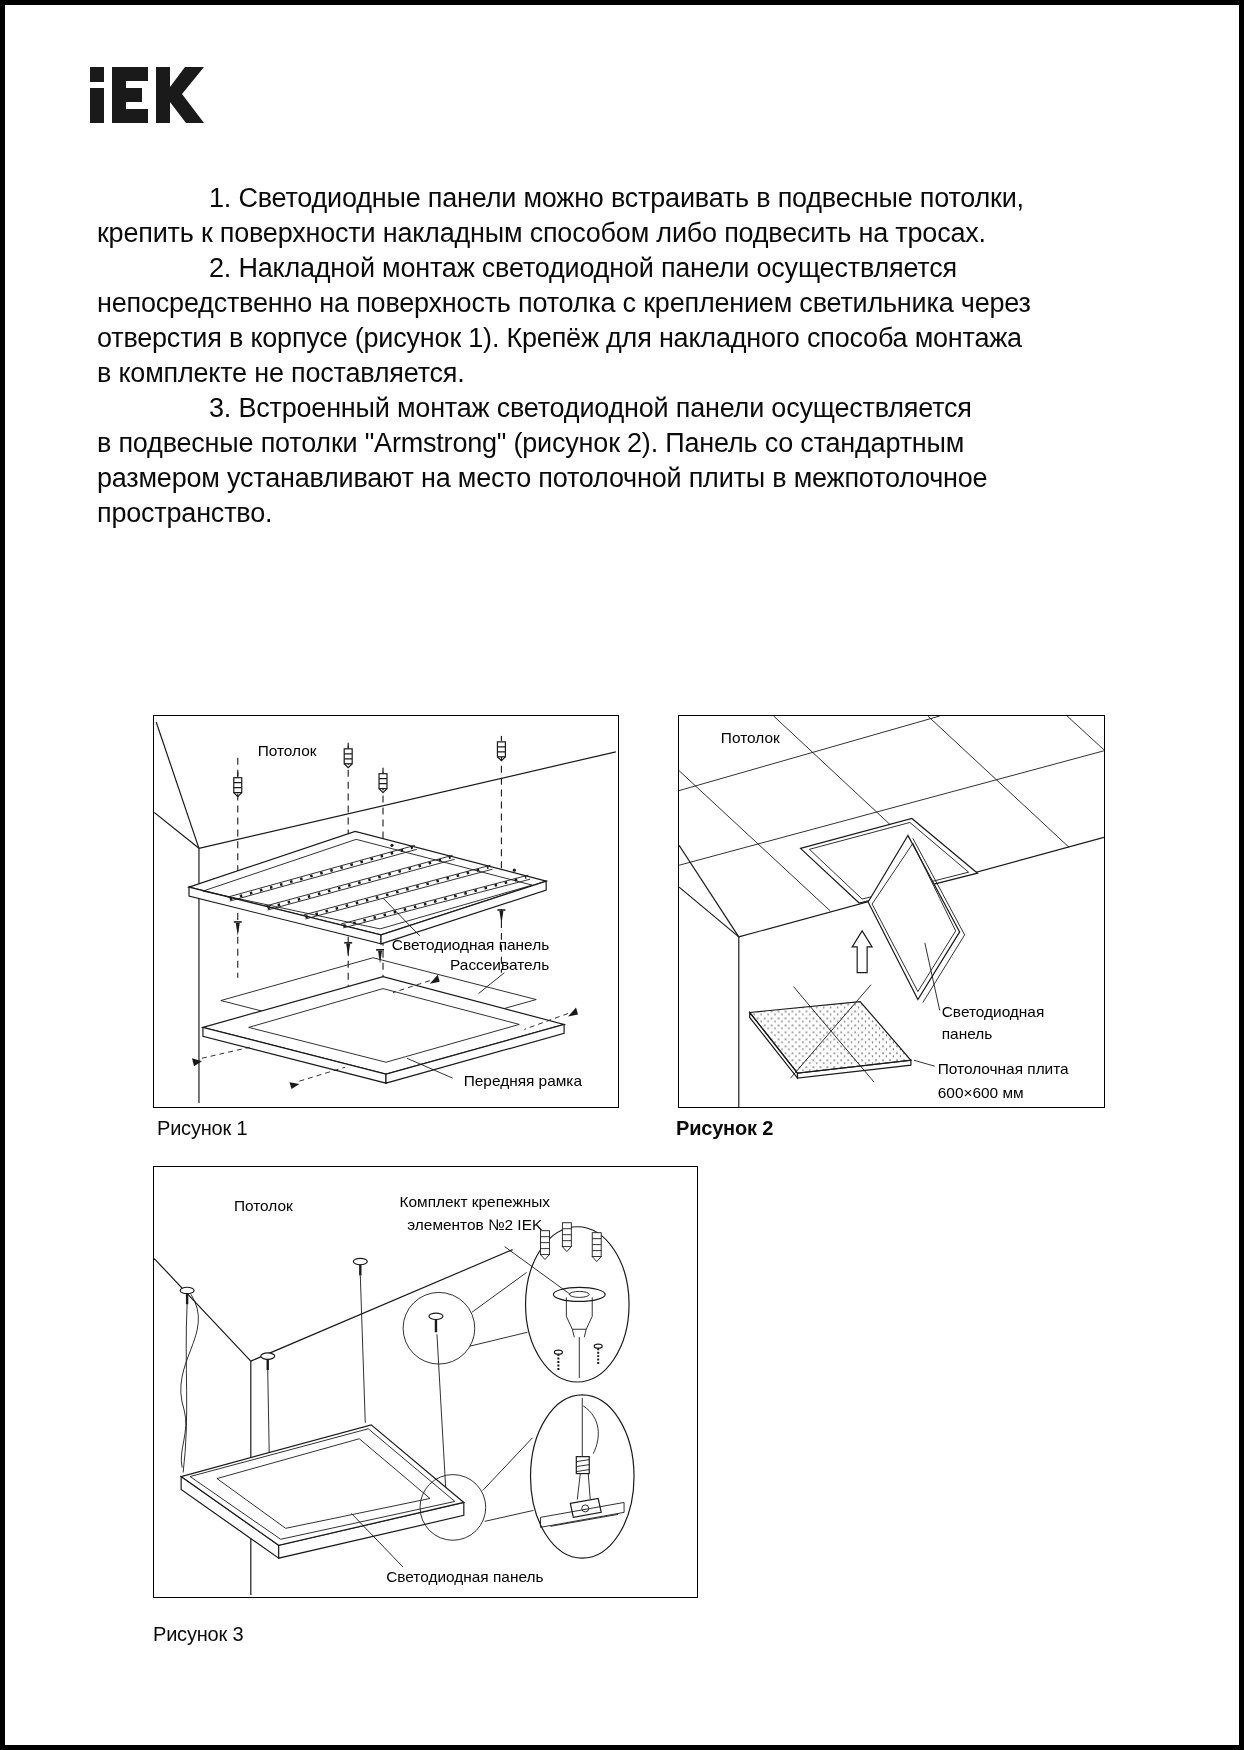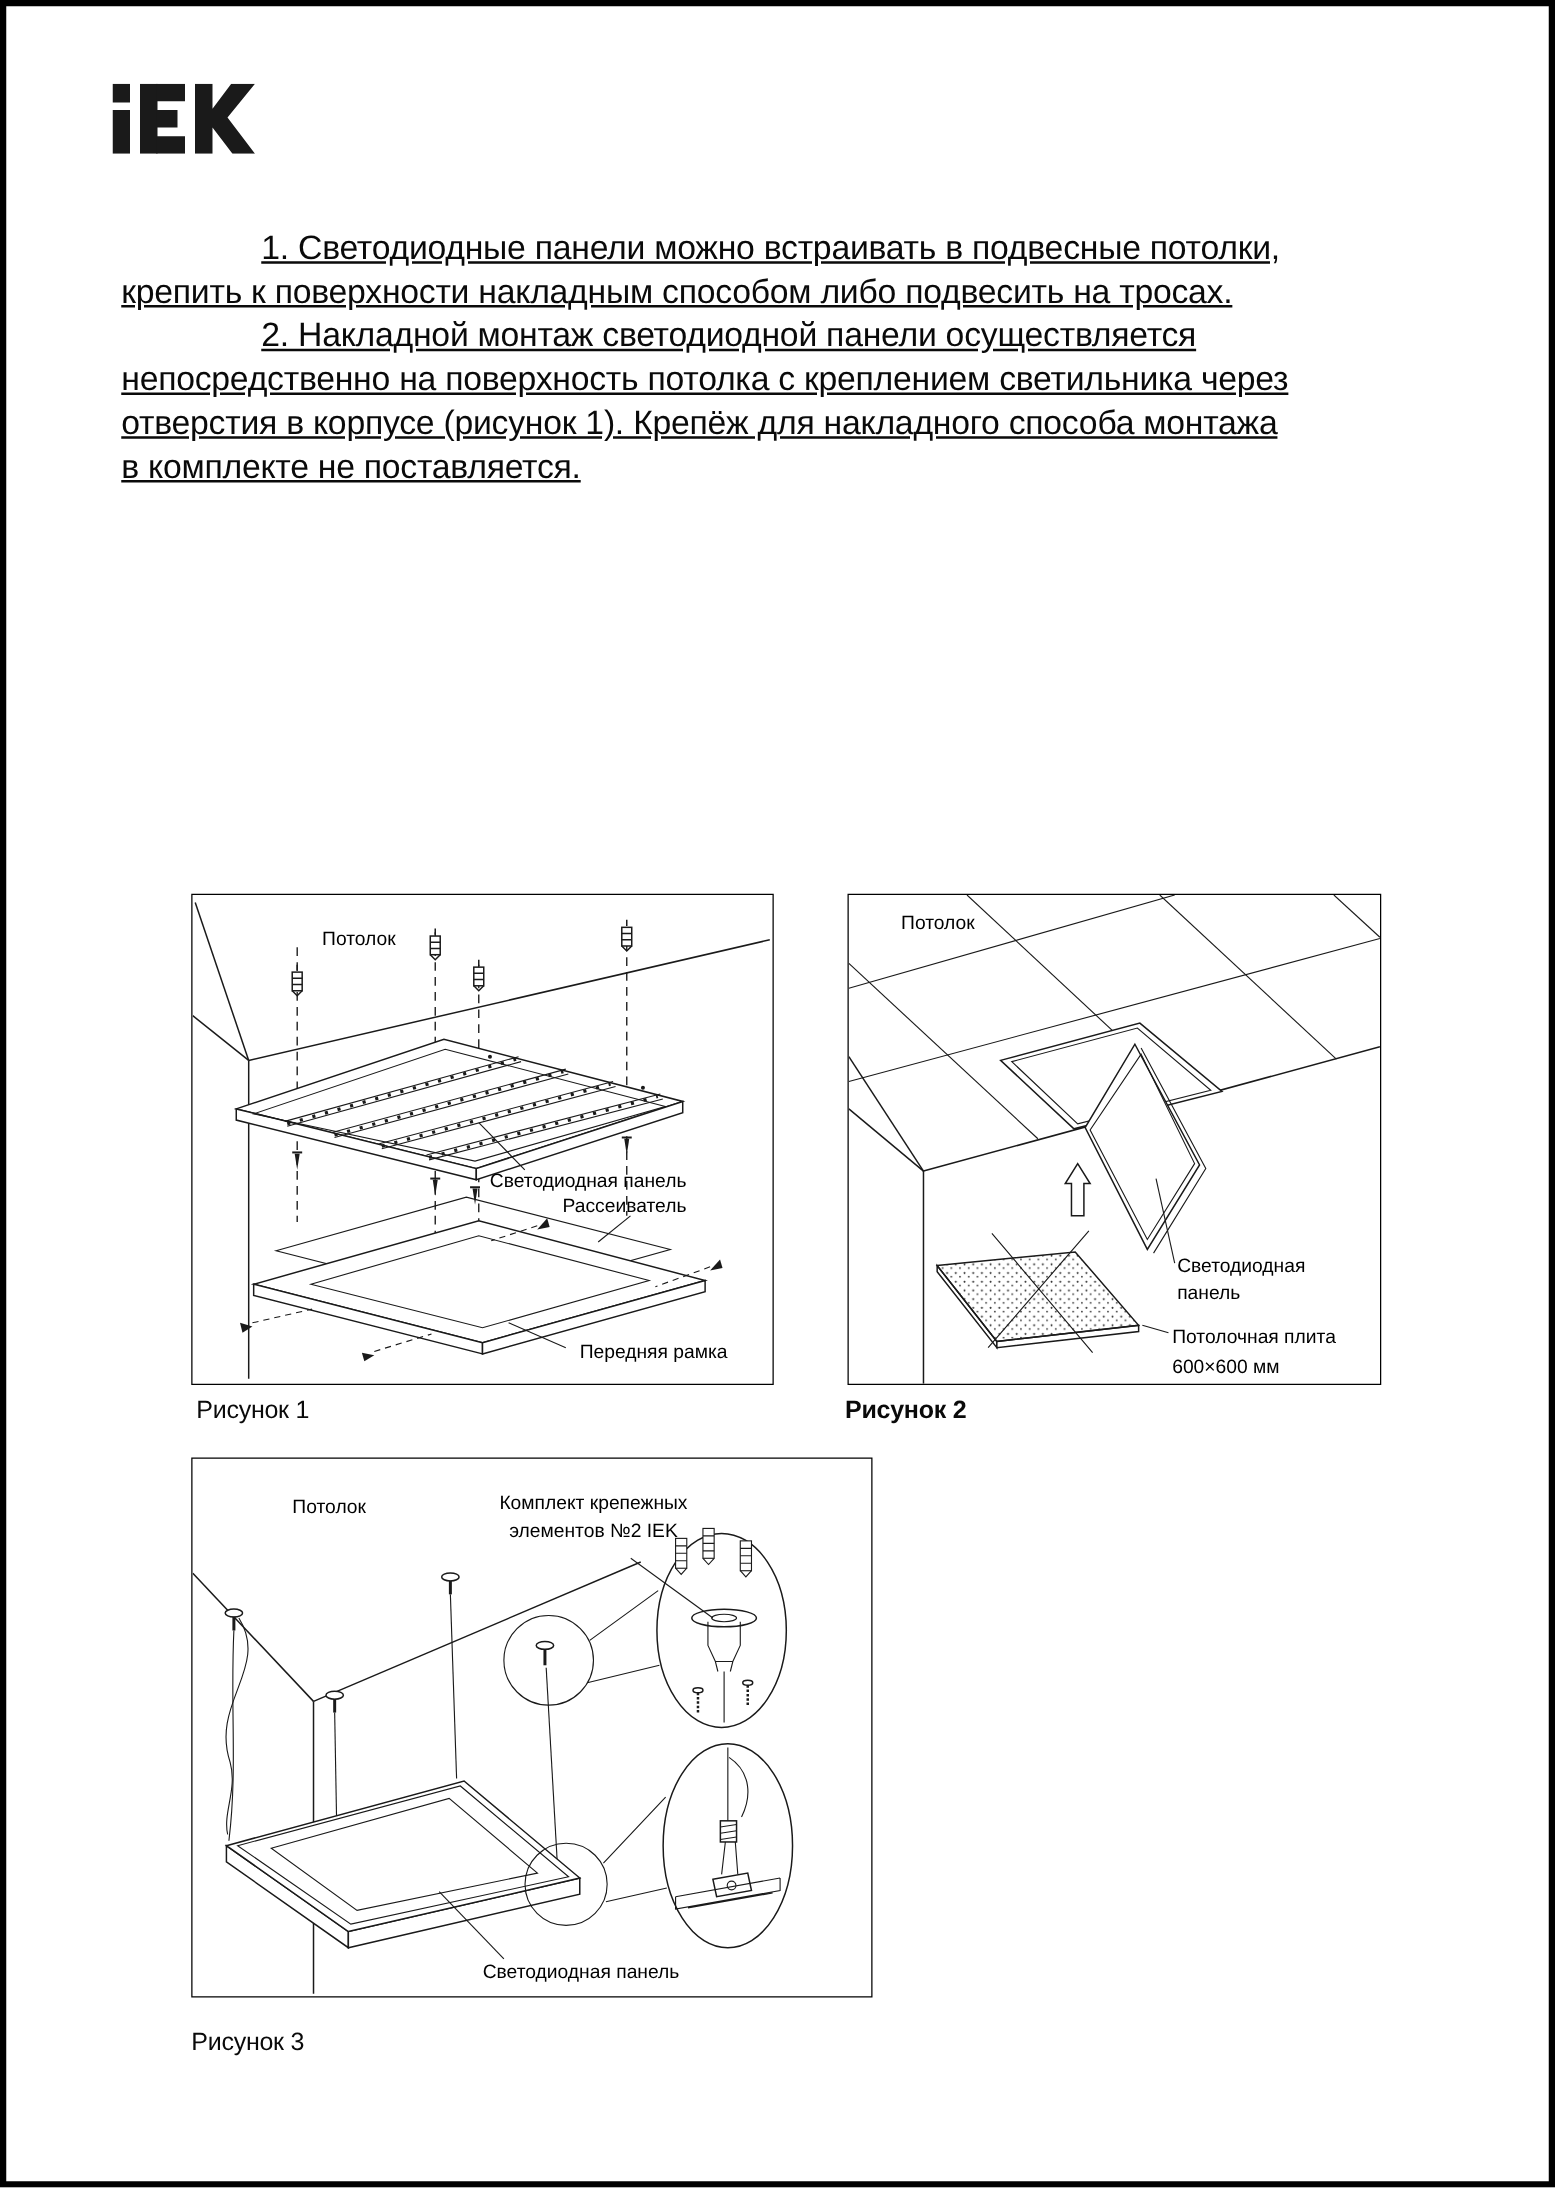--- a/index.html
+++ b/index.html
@@ -16,21 +16,20 @@
   .logo{position:absolute;left:85px;top:62px;width:115px;height:56px;}
   .text-block{
     position:absolute;left:92px;top:176px;width:1085px;
     font-size:27px;line-height:35px;
     letter-spacing:-0.2px;
   }
   .text-block p{
     margin:0;
     text-indent:112px;
     white-space:pre-line;
-    text-decoration:underline;
   }
   .figure{position:absolute;border:1.6px solid #000;box-sizing:border-box;background:#fff;}
   #fig1{left:148px;top:710px;width:466px;height:393px;}
   #fig2{left:673px;top:710px;width:427px;height:393px;}
   #fig3{left:148px;top:1161px;width:545px;height:432px;}
   .figure svg{display:block;width:100%;height:100%;}
   .caption{position:absolute;font-size:20px;letter-spacing:-0.2px;}
   #cap1{left:152px;top:1112px;}
   #cap2{left:671px;top:1112px;font-weight:bold;}
   #cap3{left:148px;top:1618px;}
@@ -56,20 +55,24 @@
     <path class="blk" d="M66,0 H80 V20 L95,0 H114 L92,27 L114,56 H96 L80,35 V56 H66 Z"></path>
   </svg>
 
   <div class="text-block">
     <p>1. Светодиодные панели можно встраивать в подвесные потолки,
 крепить к поверхности накладным способом либо подвесить на тросах.</p>
     <p>2. Накладной монтаж светодиодной панели осуществляется
 непосредственно на поверхность потолка с креплением светильника через
 отверстия в корпусе (рисунок 1). Крепёж для накладного способа монтажа
 в комплекте не поставляется.</p>
+    <p>3. Встроенный монтаж светодиодной панели осуществляется
+в подвесные потолки "Armstrong" (рисунок 2). Панель со стандартным
+размером устанавливают на место потолочной плиты в межпотолочное
+пространство.</p>
   </div>
 
   <div class="figure" id="fig1">
     <svg viewBox="0 0 466 393">
 
       <path class="ln" d="M2,6 L45,133"></path>
       <path class="ln" d="M0,97 L45,133"></path>
       <path class="ln" d="M45,133 L45,389"></path>
       <path class="ln" d="M45,133 L464,36"></path>
 

